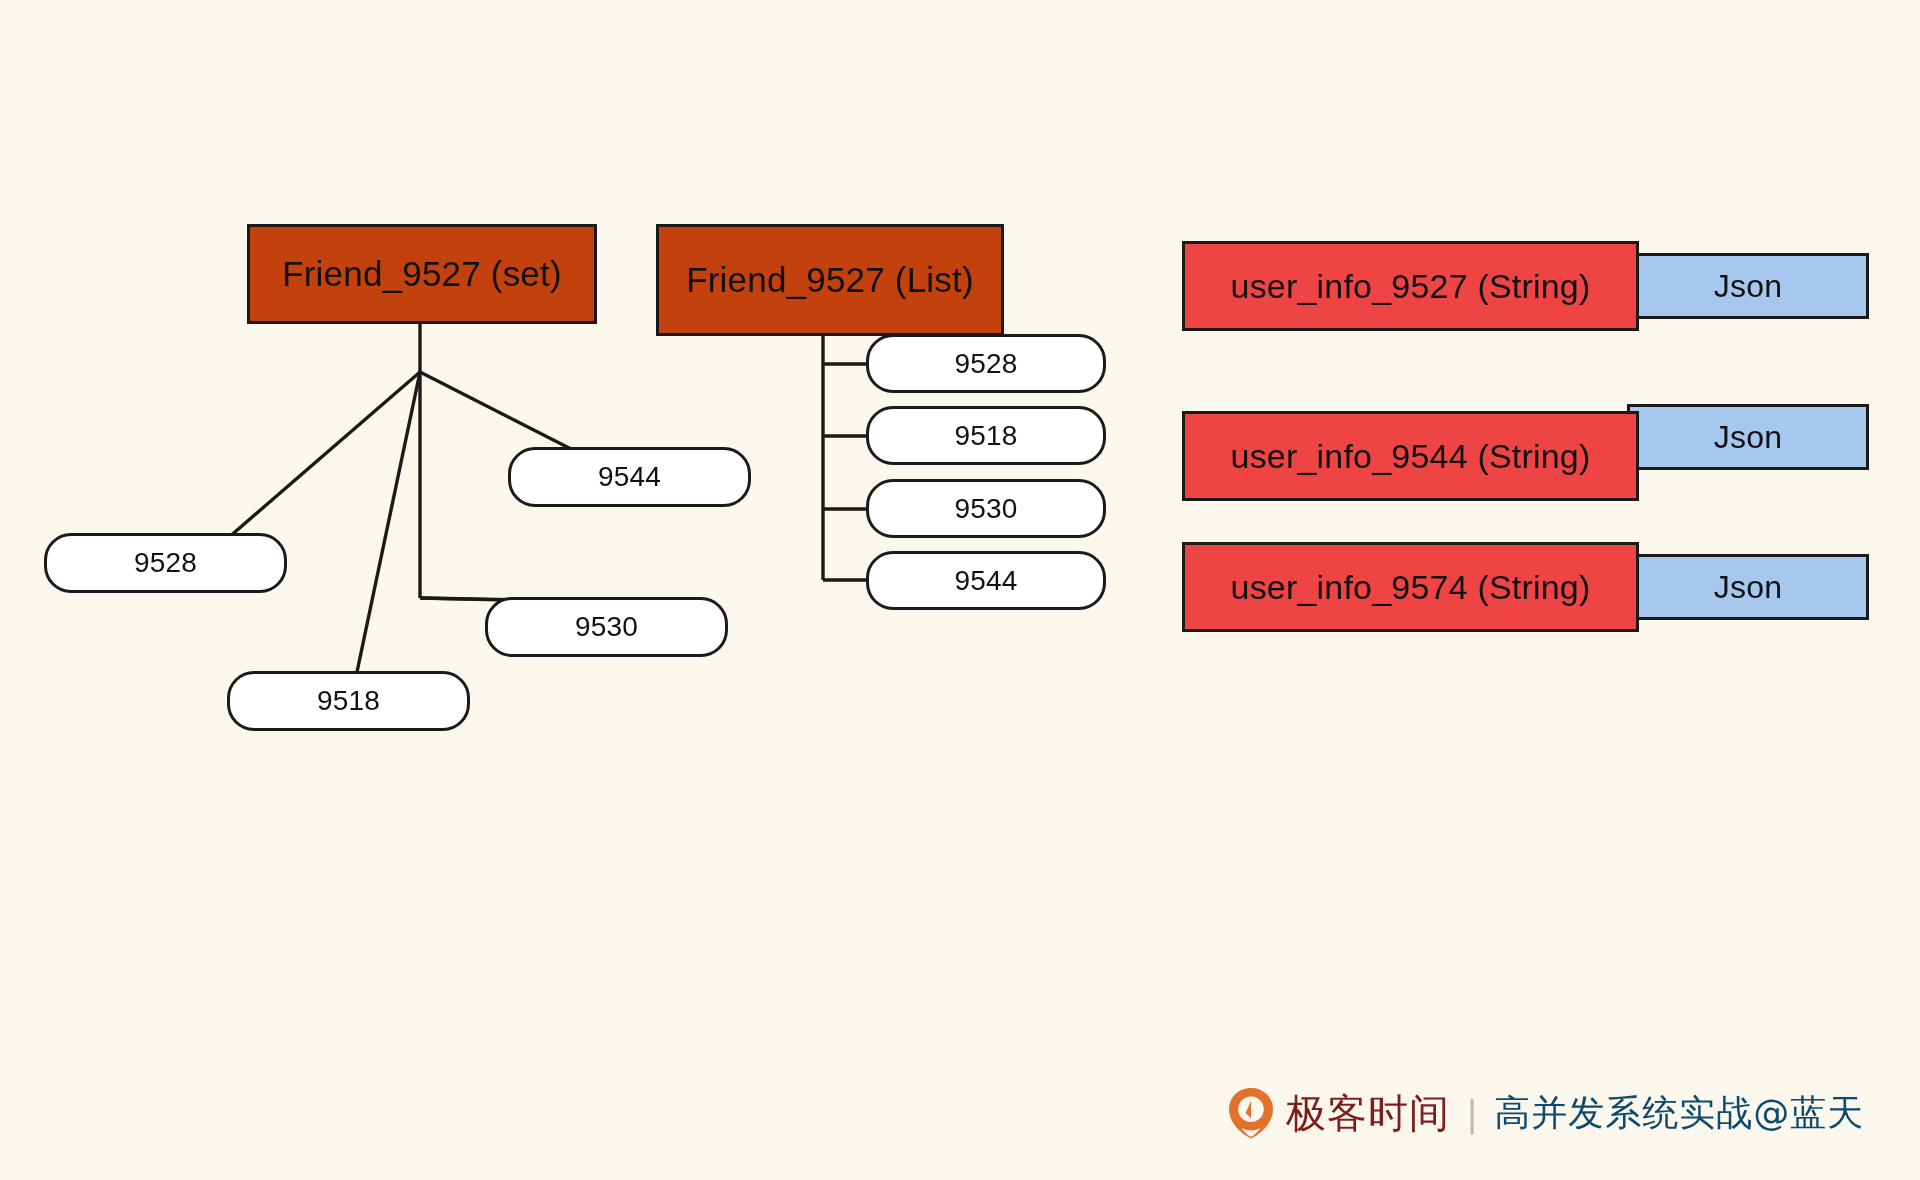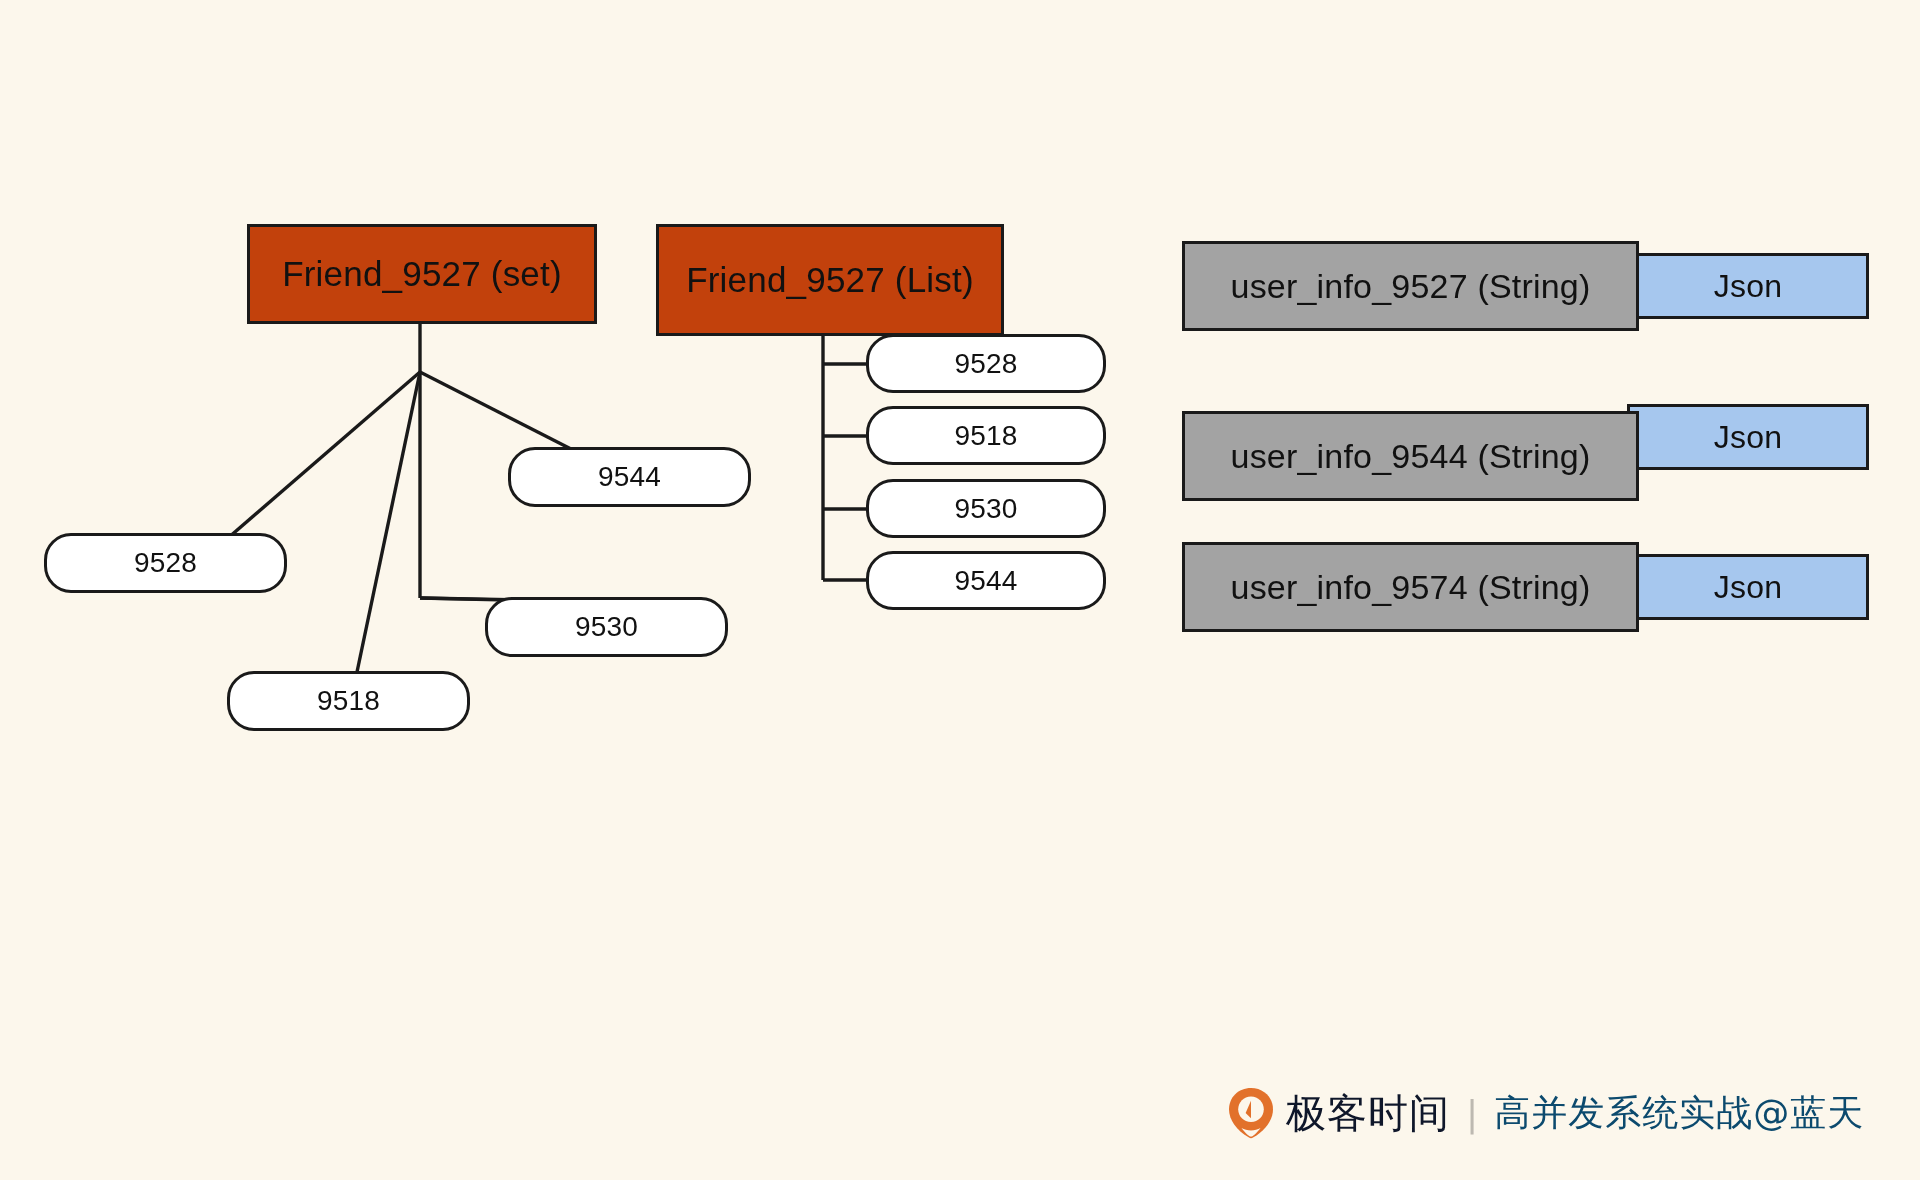--- a/index.html
+++ b/index.html
@@ -35,21 +35,21 @@
   .node.key-yellow {
     background: #c2410c;
     font-size: 35px;
   }
   .node.member-white {
     background: #FFFFFF;
     font-size: 28px;
     border-radius: 27px;
   }
   .node.key-blue {
-    background: #a3a3a3;
+    background: #ef4444;
     font-size: 34px;
   }
   .node.json-blue {
     background: #A6C7EE;
     font-size: 32px;
   }
 
   
   #wires {
     position: absolute;
@@ -70,21 +70,21 @@
     height: 62px;
   }
   #wm-logo {
     width: 46px;
     height: 52px;
     margin-right: 12px;
     flex: 0 0 auto;
   }
   #wm-brand {
     font-size: 40px;
-    color: #0f172a;
+    color: #7f1d1d;
     font-family: "DejaVu Sans", sans-serif;
     letter-spacing: 1px;
   }
   #wm-sep {
     color: #bdb9b1;
     font-size: 36px;
     margin: 0 16px;
     font-family: "DejaVu Sans", sans-serif;
   }
   #wm-course {

